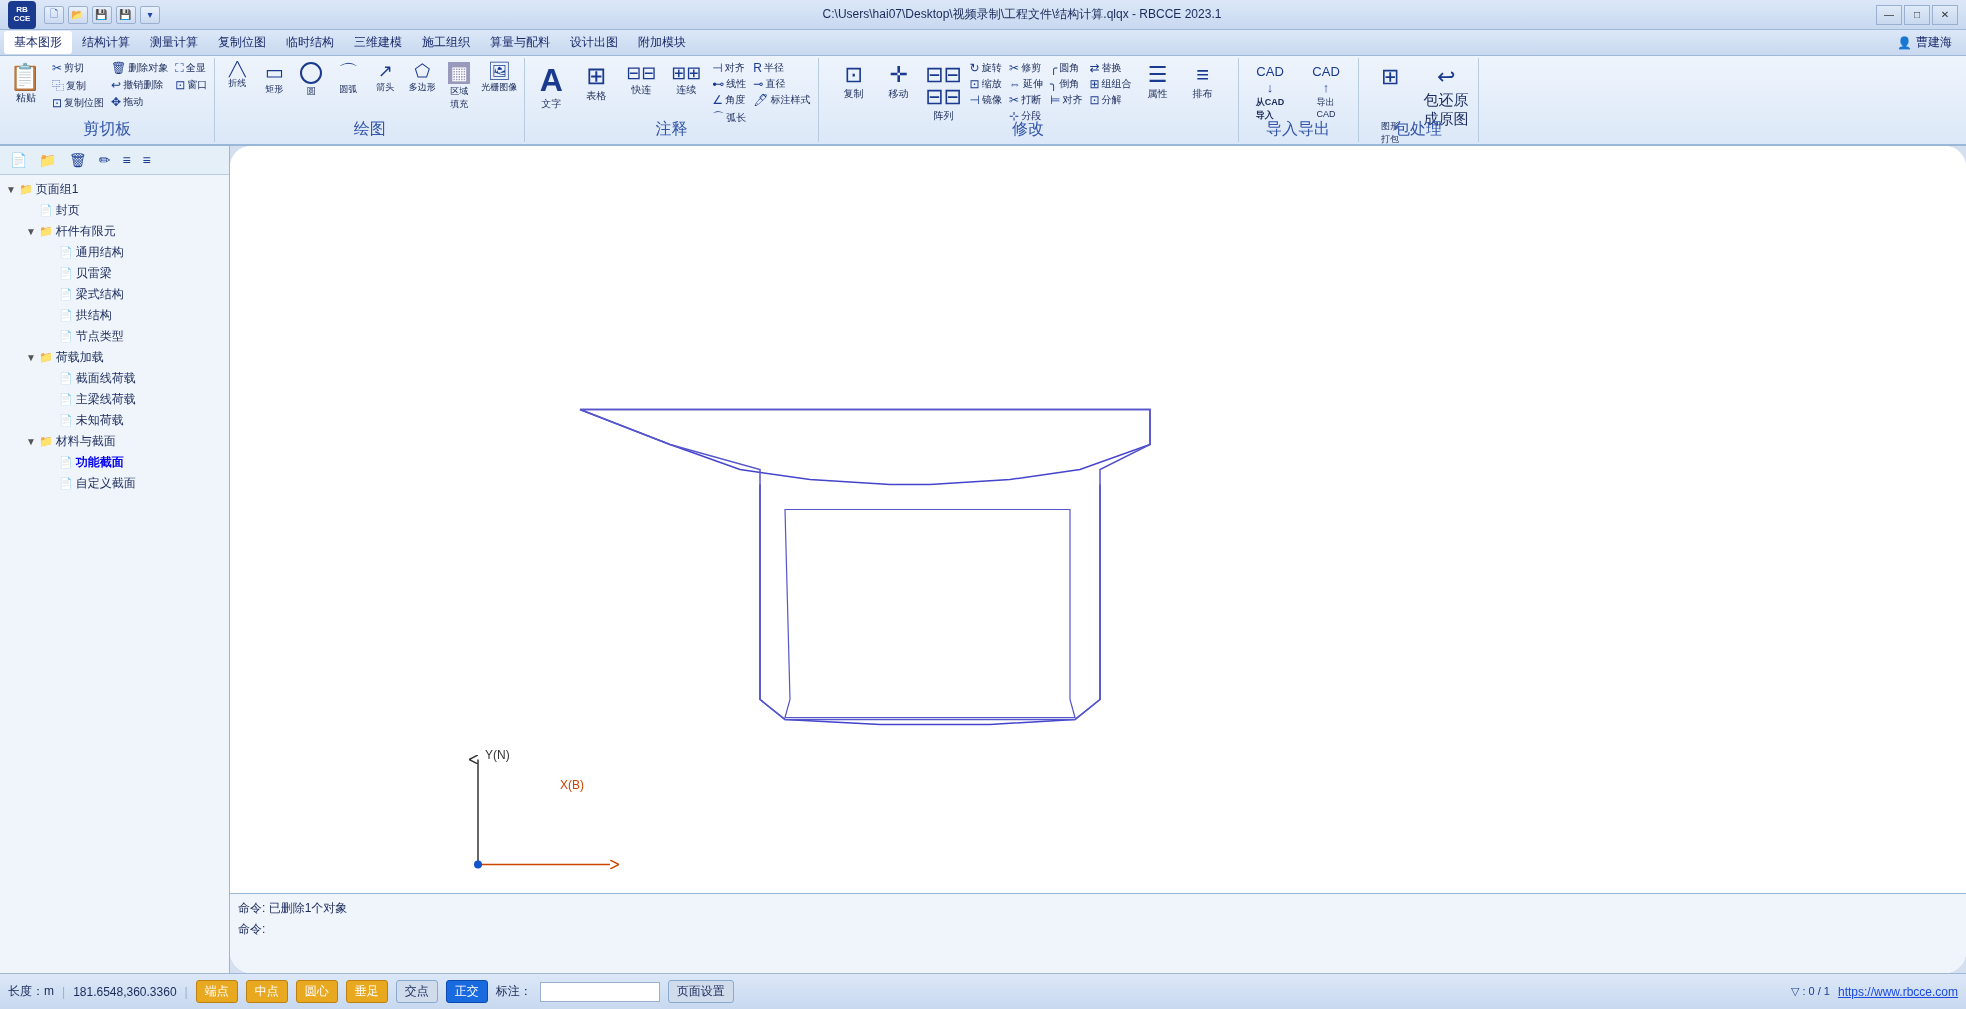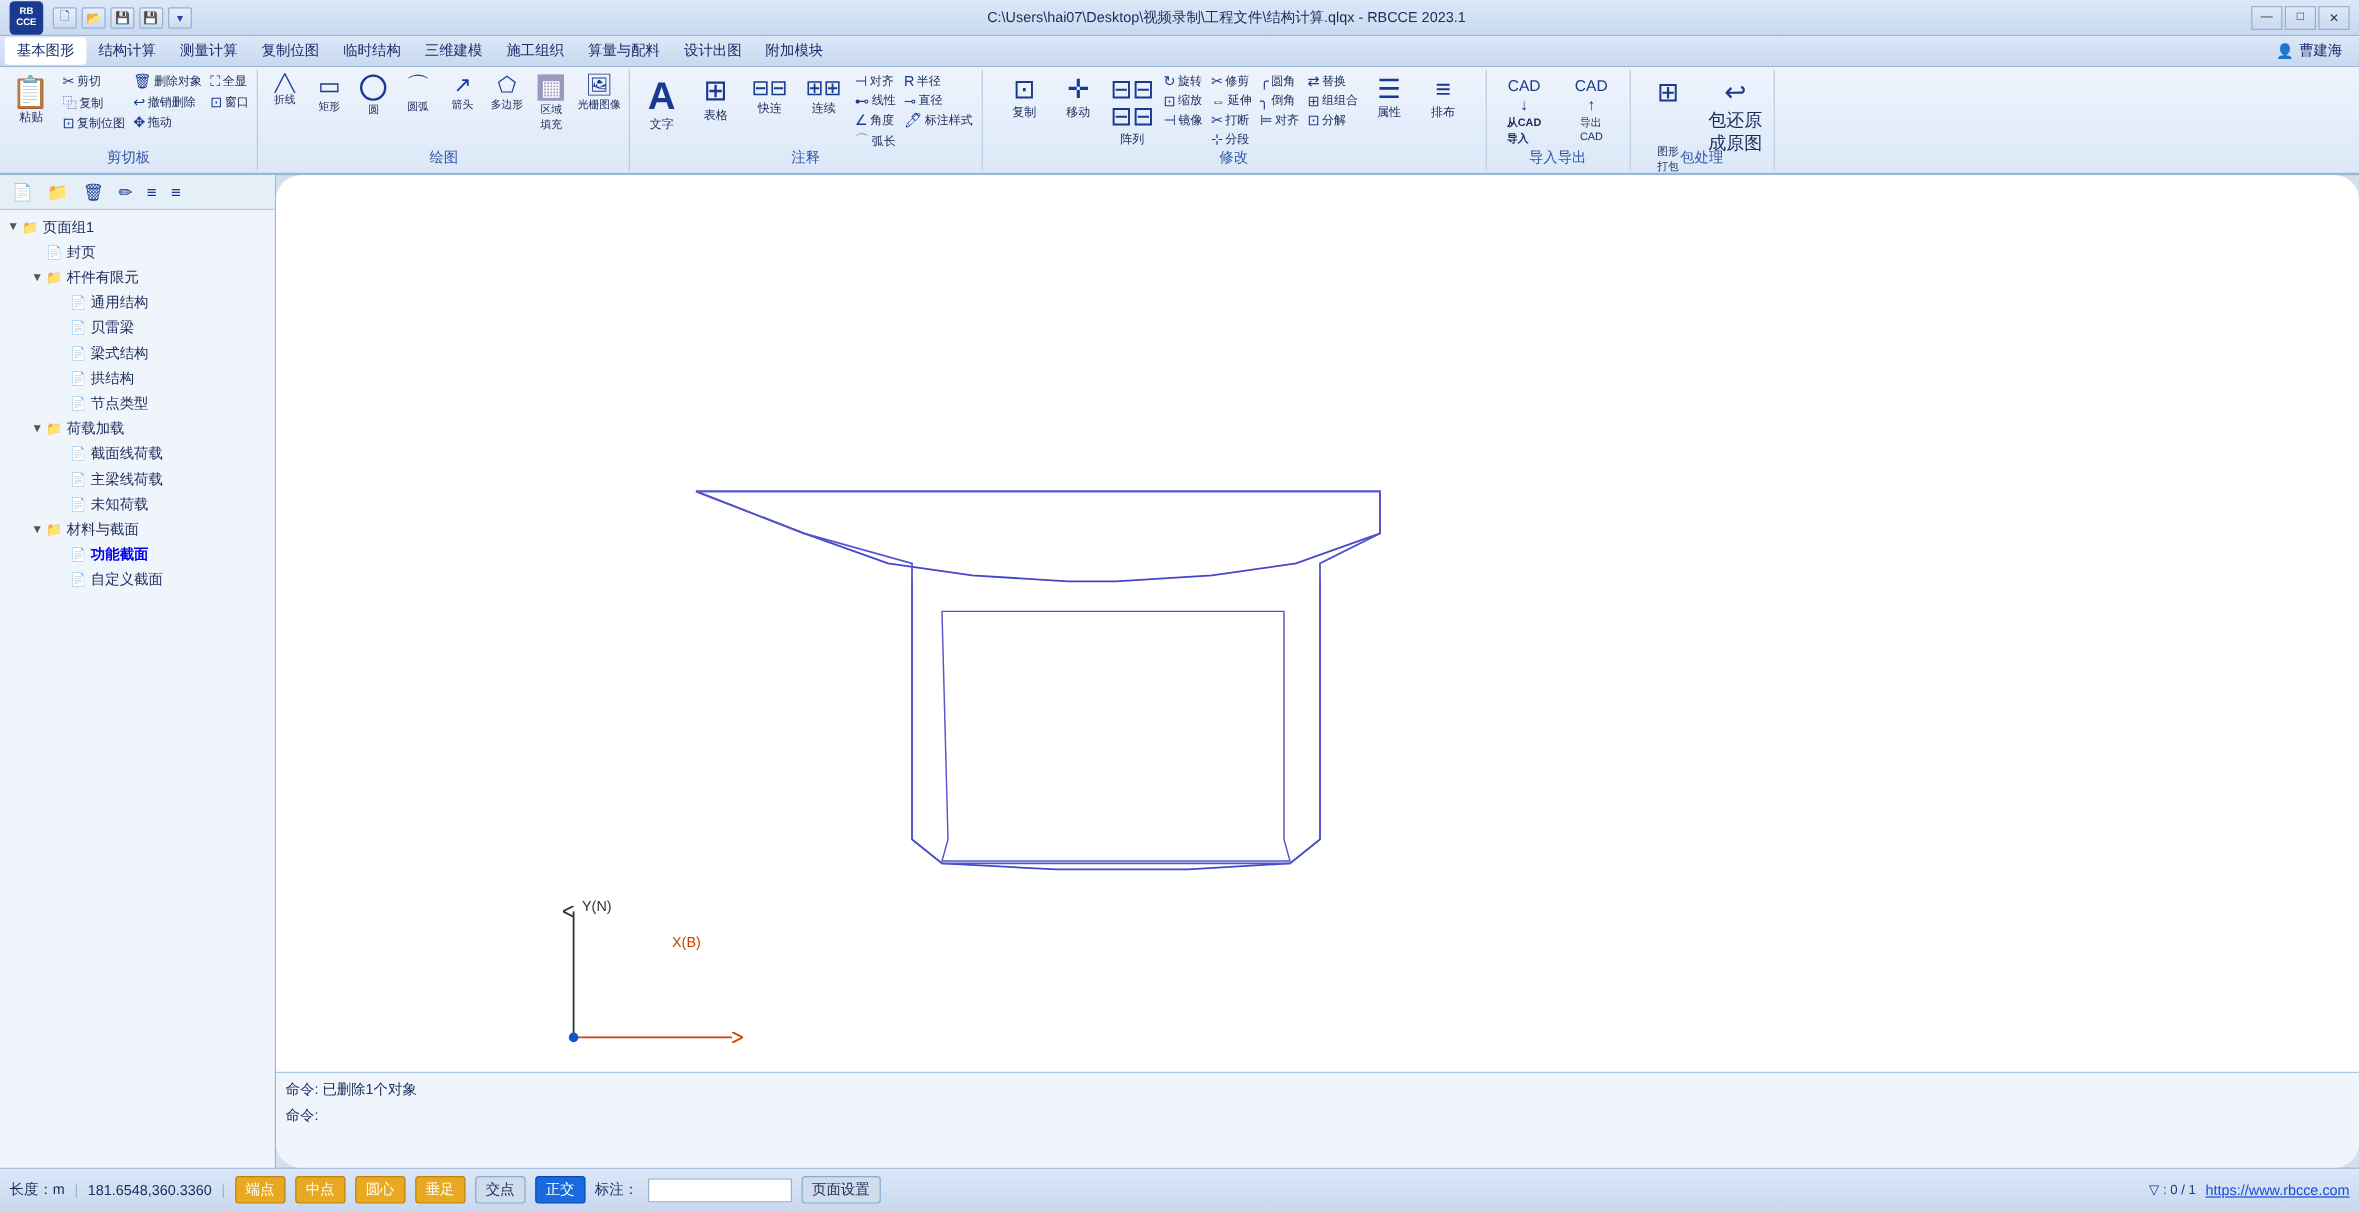--- a/index.html
+++ b/index.html
@@ -85,21 +85,21 @@
     }
     .ribbon-group {
       display: flex;
       flex-direction: column;
       align-items: center;
       border-right: 1px solid #b8ccdf;
       padding: 2px 4px;
       position: relative;
     }
     .ribbon-group-label {
-      font-size: 12px; color: #3355aa; position: absolute; bottom: 2px; left: 0; right: 0; text-align: center;
+      font-size: 16px; color: #3355aa; position: absolute; bottom: 2px; left: 0; right: 0; text-align: center;
     }
     .ribbon-tools {
       display: flex; flex-wrap: wrap; gap: 1px; align-items: flex-start; flex: 1; padding-bottom: 14px;
     }
     .rtool {
       display: flex; flex-direction: column; align-items: center; justify-content: center;
       padding: 2px 3px; cursor: pointer; border-radius: 3px; min-width: 36px;
     }
     .rtool-icon { font-size: 18px; color: #1a3a8f; line-height: 1; }
     .rtool-label { font-size: 9px; color: #1a2a5a; margin-top: 1px; white-space: nowrap; }

